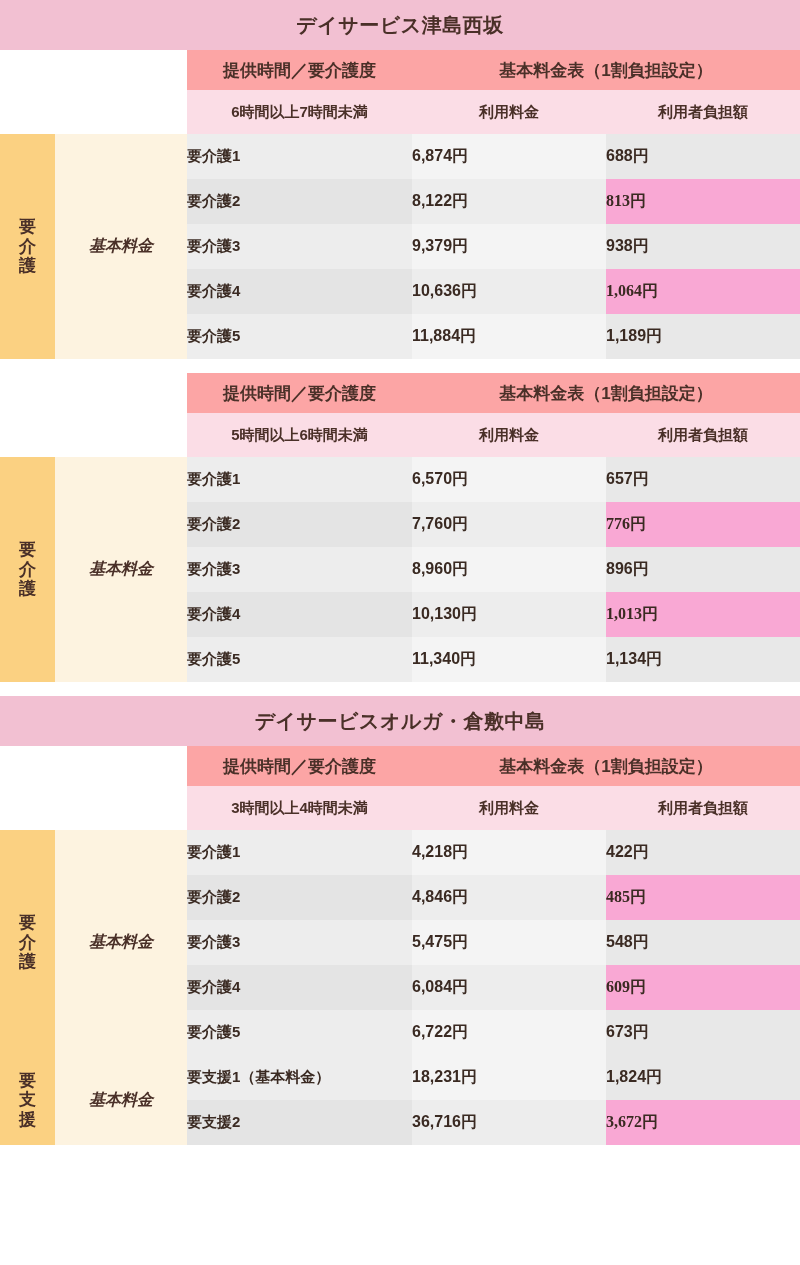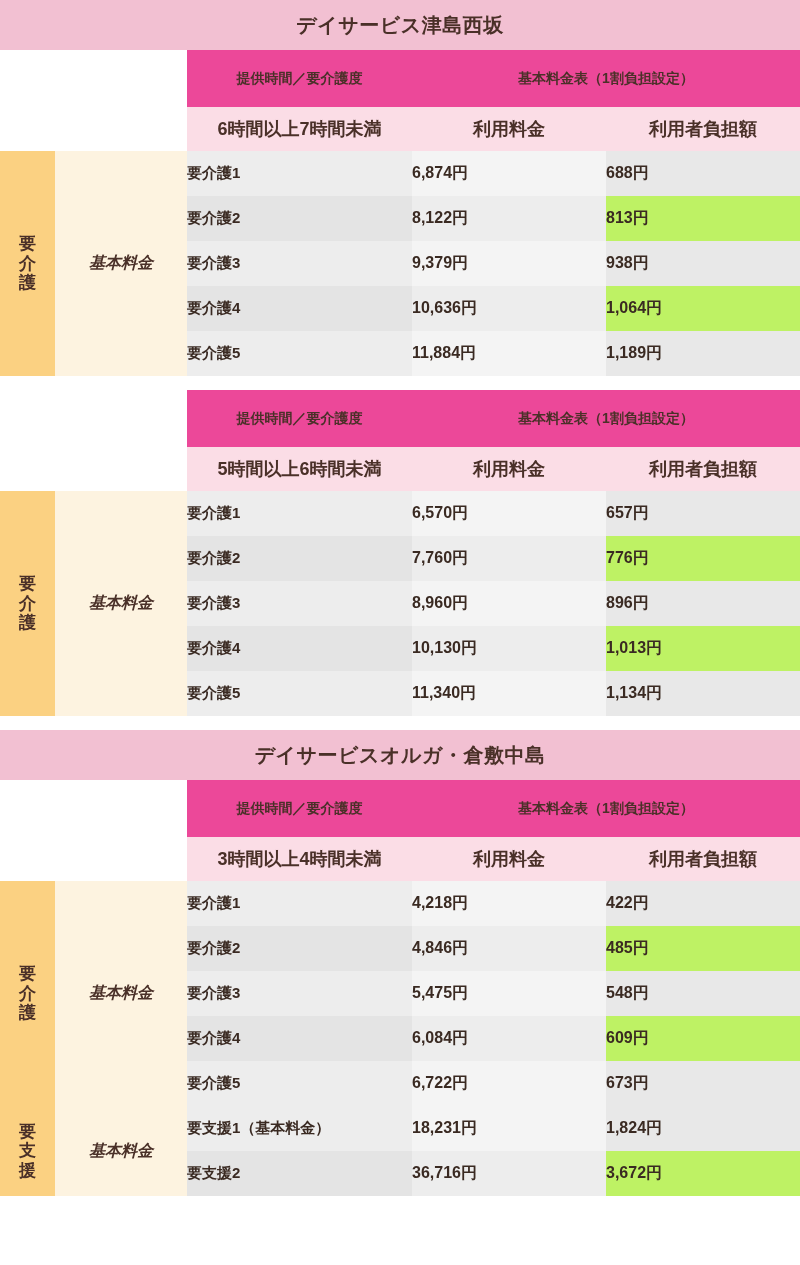--- a/index.html
+++ b/index.html
@@ -48,36 +48,36 @@
   .col-b { width: 132px; }
   .col-c { width: 225px; }
   .col-d { width: 194px; }
   .col-e { width: 194px; }
 
   .blank {
     background: #ffffff;
   }
 
   .hdr-orange {
-    background: #ec4899;
-    color: #4a3028;
-    font-weight: bold;
-    font-size: 14px;
-    text-align: center;
-    height: 57px;
+    background: #fca5a5;
+    color: #4a3028;
+    font-weight: bold;
+    font-size: 17px;
+    text-align: center;
+    height: 40px;
     border-bottom: 2px solid #ffffff;
     border-right: 2px solid #ffffff;
   }
   .hdr-orange.last { border-right: 0; }
 
   .hdr-pink {
     background: #fbdde6;
     color: #4a3028;
     font-weight: bold;
-    font-size: 18px;
+    font-size: 15px;
     text-align: center;
     height: 44px;
     border-bottom: 2px solid #ffffff;
     border-right: 2px solid #ffffff;
   }
   .hdr-pink.last { border-right: 0; }
 
   .side-label {
     background: #fbd182;
     color: #4a3028;
@@ -129,21 +129,21 @@
     text-align: left;
     border-bottom: 2px solid #ffffff;
     border-right: 2px solid #ffffff;
   }
   .cell-num.alt {
     background: #e8e8e8;
     border-right: 0;
   }
   tr.row-even .cell-care { background: #e4e4e4; }
   tr.row-even .cell-num { background: #ededed; }
-  tr.row-even .cell-num.alt { background: #bef264; }
+  tr.row-even .cell-num.alt { background: #f9a8d4; font-family: Liberation Serif, serif; }
 
   tr.last-row .cell-care,
   tr.last-row .cell-num,
   tr.last-row .side-label,
   tr.last-row .sub-label { border-bottom: 0; }
 </style>
 </head>
 <body>
 
 <div class="page" id="page">

